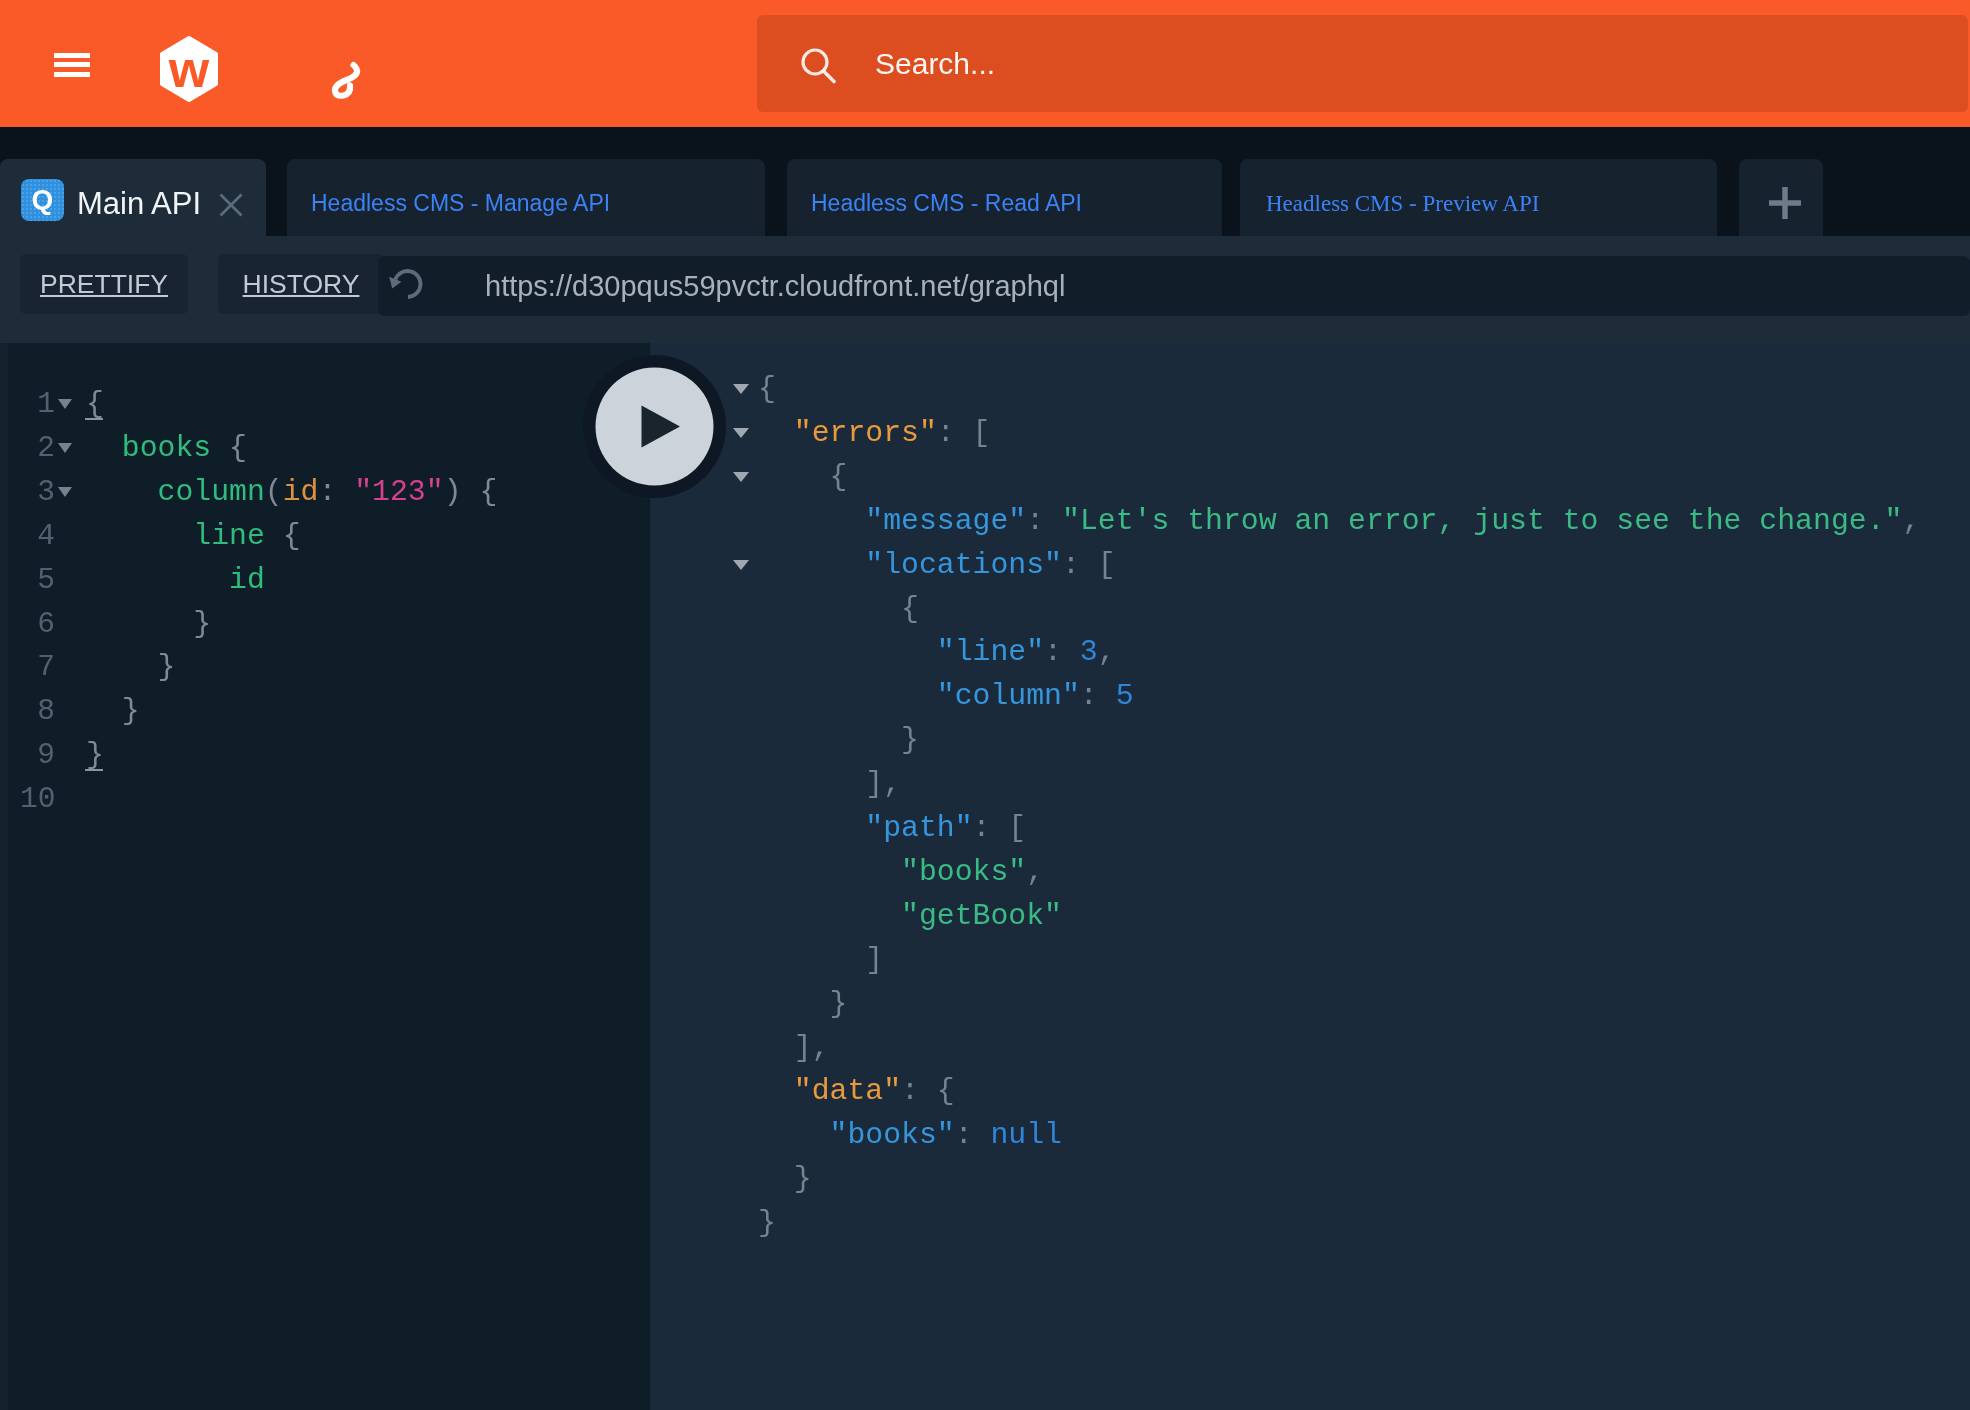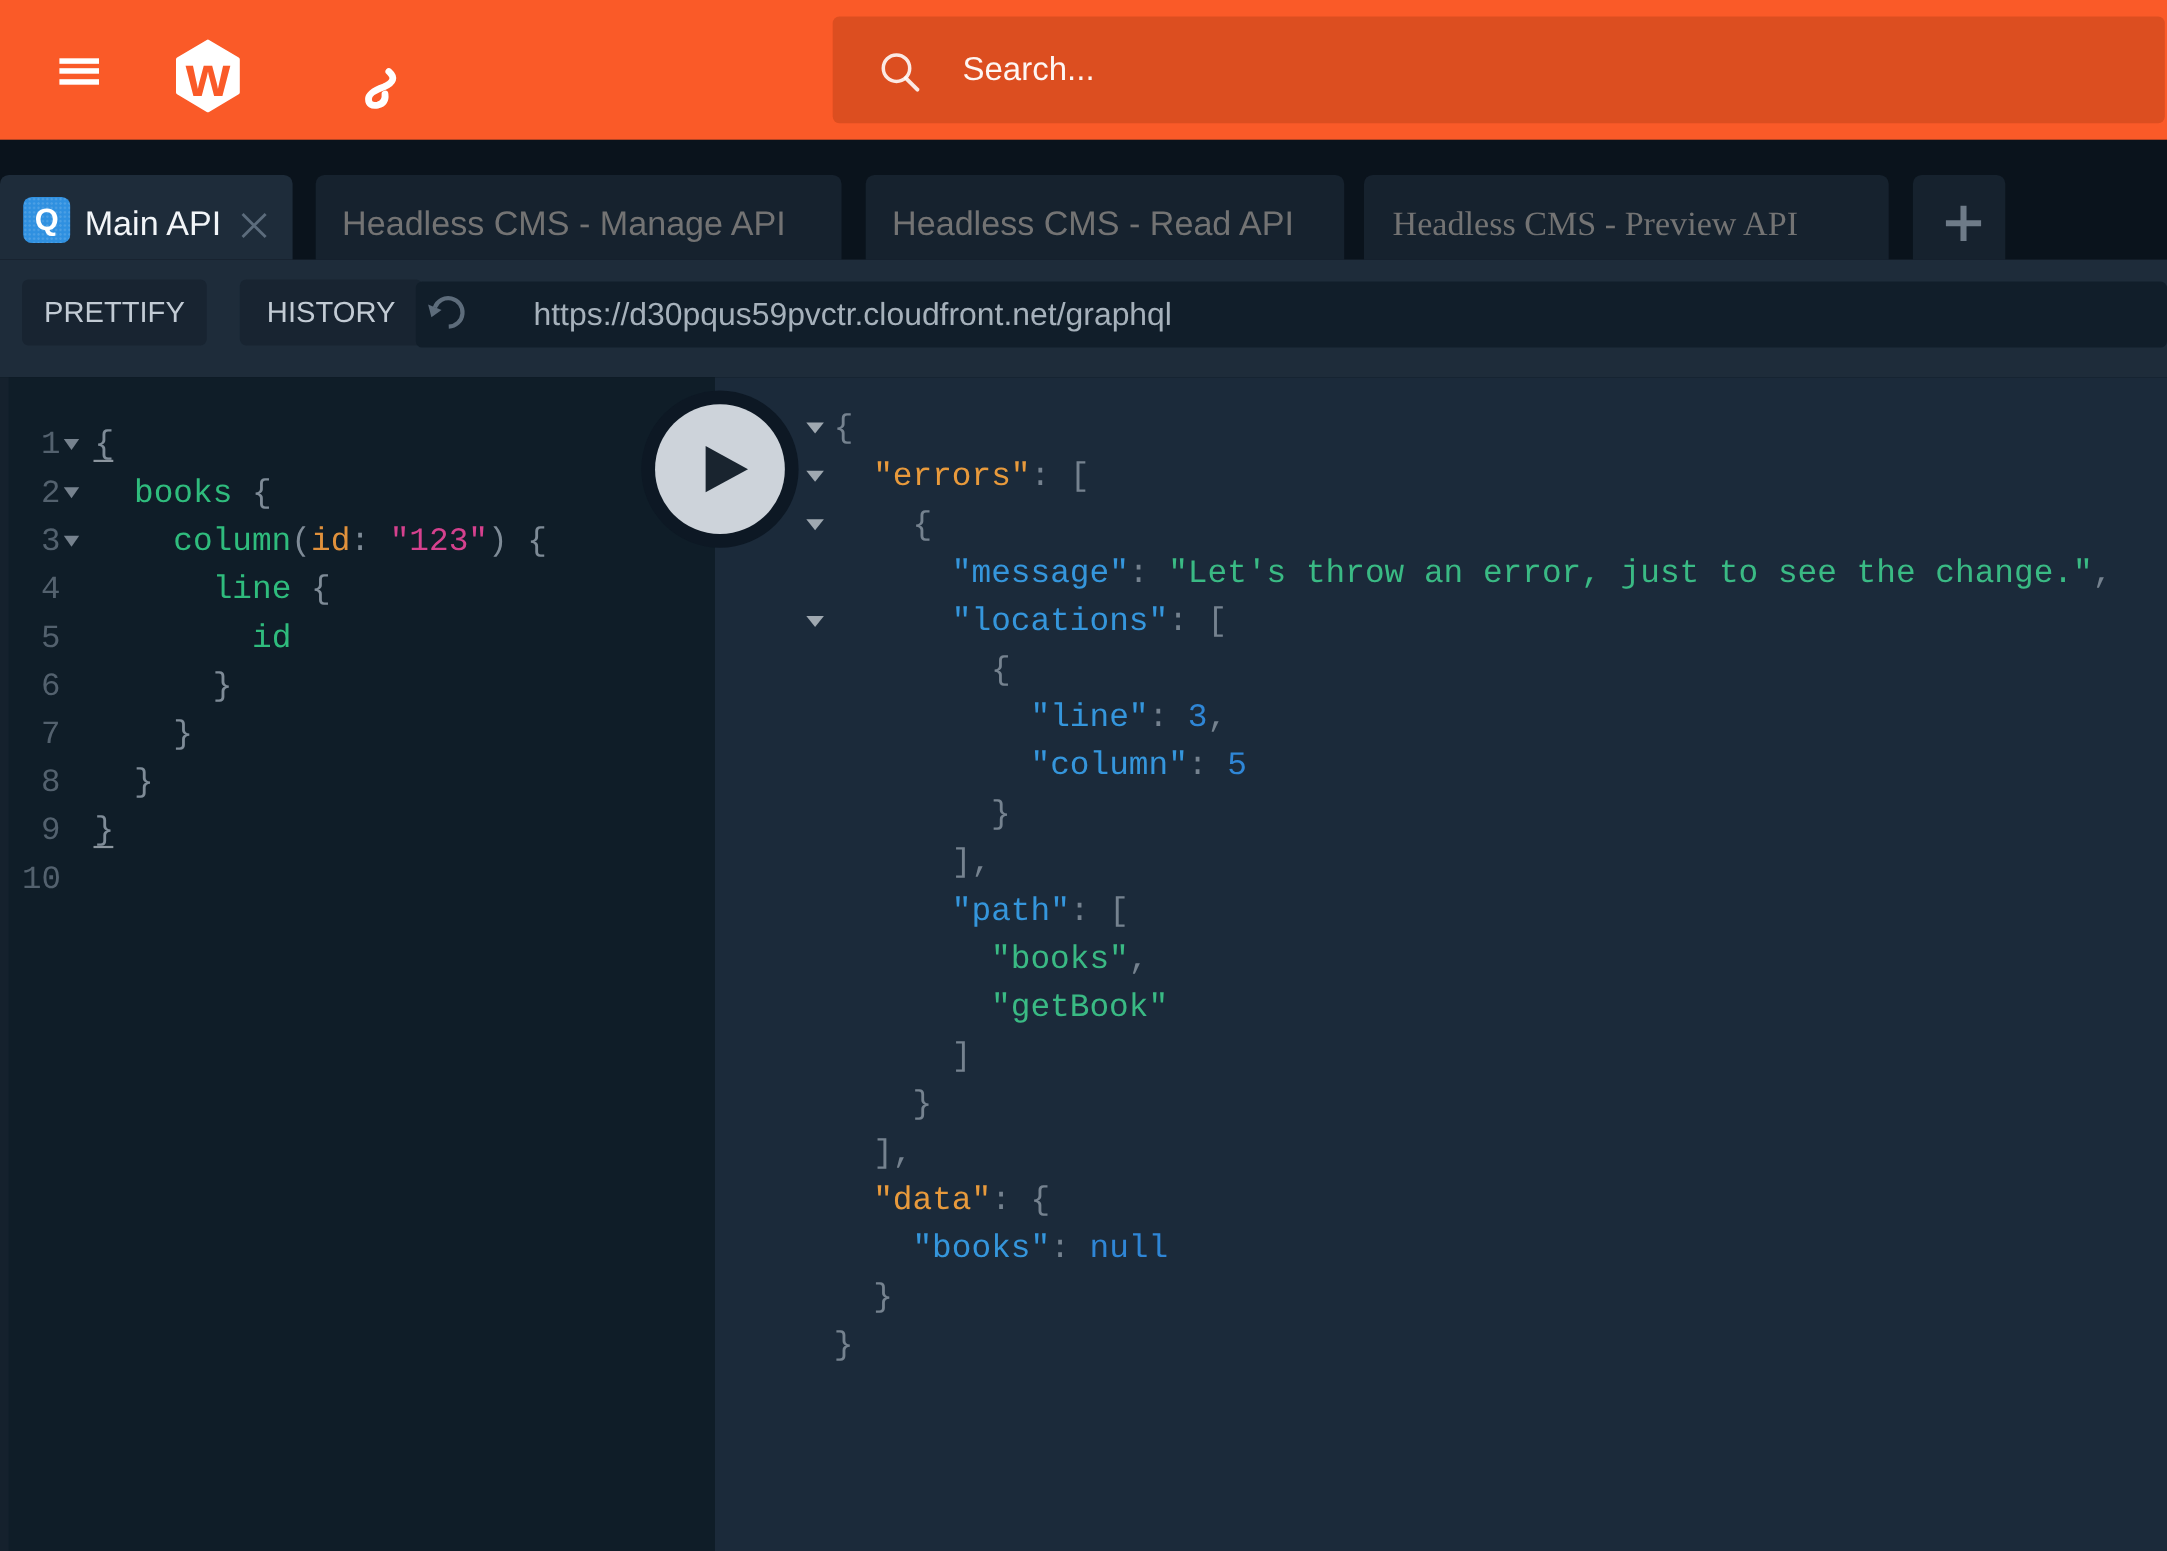--- a/index.html
+++ b/index.html
@@ -5,24 +5,24 @@
   html,body{margin:0;padding:0;}
   body{width:1970px;height:1410px;position:relative;overflow:hidden;background:#0A131C;font-family:"Liberation Sans",sans-serif;}
   .abs{position:absolute;}
   
   #header{left:0;top:0;width:1970px;height:127px;background:#FA5A28;}
   .hbar{left:54px;width:36px;height:5px;background:#fff;}
   #searchbox{left:757px;top:15px;width:1211px;height:97px;background:#DC4E20;border-radius:6px;}
   #searchtxt{left:875px;top:15px;height:97px;line-height:97px;color:rgba(255,255,255,0.95);font-size:30px;}
   
   .tab{top:159px;height:77px;border-radius:8px 8px 0 0;}
-  .tabtxt{color:#737373;font-size:31px;line-height:77px;}
+  .tabtxt{color:#3b82f6;font-size:23px;line-height:77px;}
   
   #toolbar{left:0;top:236px;width:1970px;height:107px;background:#1E2C3A;}
-  .btn{top:254px;height:60px;background:#182431;border-radius:6px;color:#C2CBD4;font-size:26.5px;line-height:60px;text-align:center;}
+  .btn{top:254px;height:60px;background:#182431;border-radius:6px;color:#C2CBD4;font-size:26.5px;line-height:60px;text-align:center;text-decoration:underline;}
   #urlbar{left:378px;top:256px;width:1592px;height:60px;background:#111E2A;border-radius:6px;}
   #urltxt{left:437px;top:256px;height:60px;line-height:60px;color:#A6B1BB;font-size:29px;margin-left:48px;}
   
   #editor{left:0;top:343px;width:650px;height:1067px;background:#0F1D28;}
   #results{left:650px;top:343px;width:1320px;height:1067px;background:#1B2A3A;}
   .code{font-family:"Liberation Mono",monospace;font-size:29.8px;height:44px;line-height:44px;white-space:pre;}
   .lnum{font-family:"Liberation Mono",monospace;font-size:29.5px;height:44px;line-height:44px;color:#53616E;width:35px;text-align:right;left:20px;}
   .farr{width:0;height:0;border-left:7.5px solid transparent;border-right:7.5px solid transparent;border-top:10px solid #76828E;}
   .rarr{width:0;height:0;border-left:8px solid transparent;border-right:8px solid transparent;border-top:10px solid #9FA8B0;}
   .gr{color:#2FBC7D;} 

